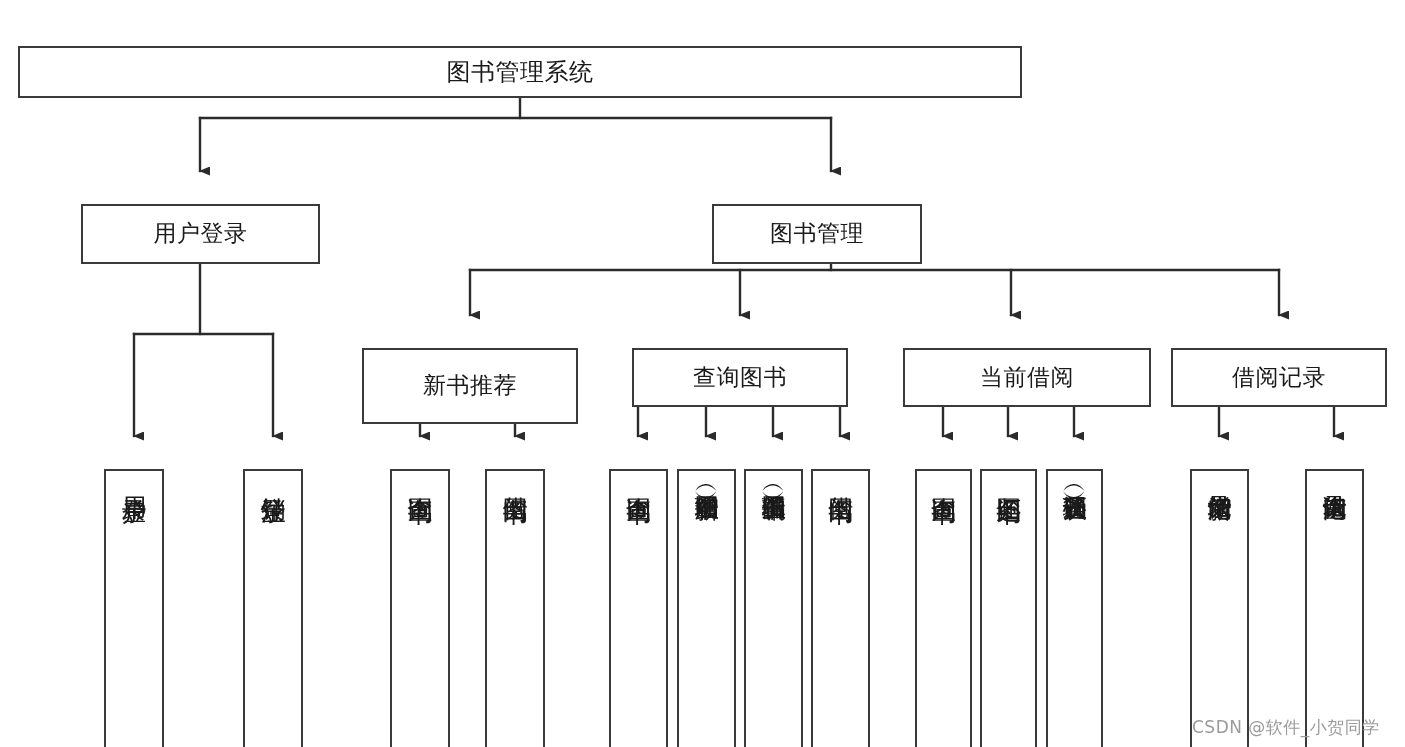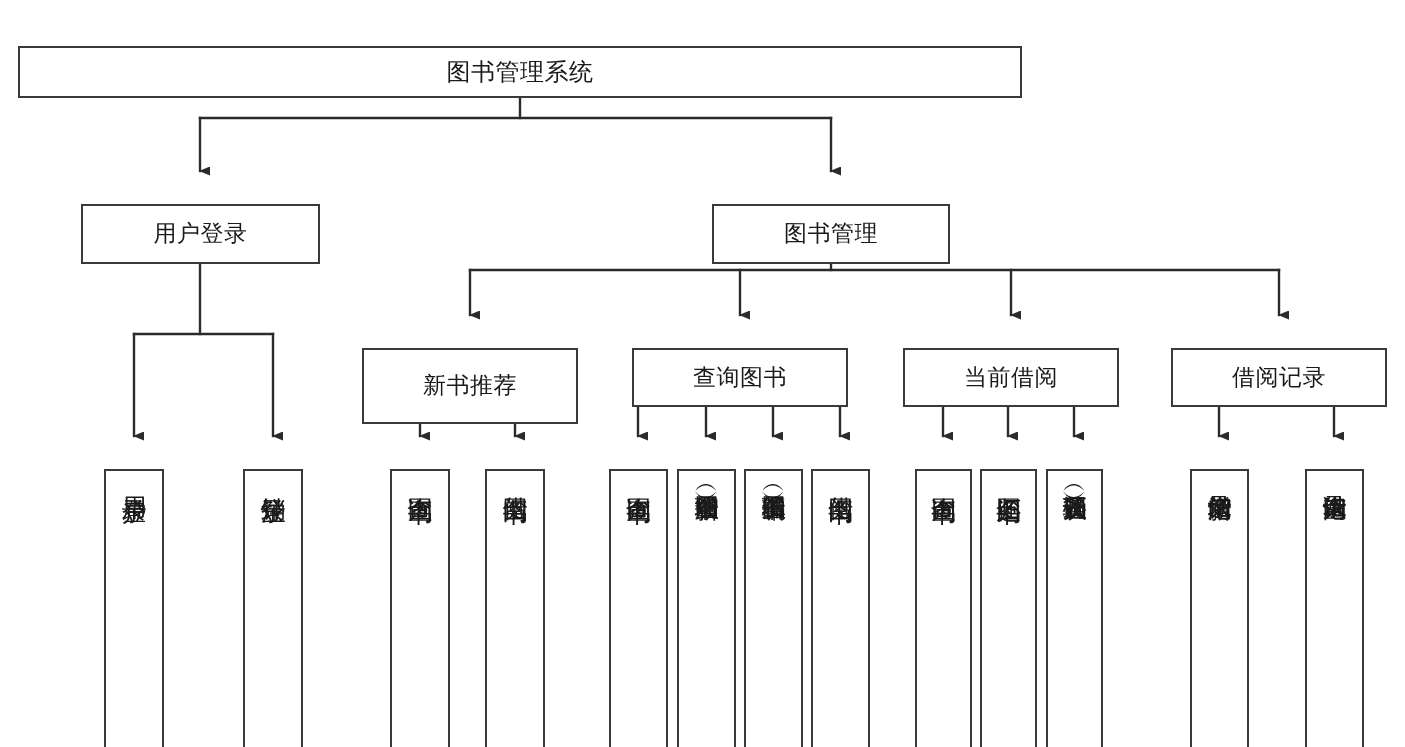--- a/index.html
+++ b/index.html
@@ -132,30 +132,30 @@
       </g>
   </svg>
 
   <div id="node-layer">
       <div class="node horizontal root" style="left: 18px; top: 14px; width: 1004px; height: 52px;">
         <span class="node-label">图书管理系统</span>
       </div>
       <div class="node horizontal" style="left: 81px; top: 172px; width: 239px; height: 60px;">
         <span class="node-label">用户登录</span>
       </div>
-      <div class="node horizontal" style="left: 712px; top: 172px; width: 238px; height: 60px;">
+      <div class="node horizontal" style="left: 712px; top: 172px; width: 210px; height: 60px;">
         <span class="node-label">图书管理</span>
       </div>
       <div class="node horizontal" style="left: 362px; top: 316px; width: 216px; height: 76px;">
         <span class="node-label">新书推荐</span>
       </div>
       <div class="node horizontal" style="left: 632px; top: 316px; width: 216px; height: 59px;">
         <span class="node-label">查询图书</span>
       </div>
-      <div class="node horizontal" style="left: 903px; top: 316px; width: 216px; height: 59px;">
+      <div class="node horizontal" style="left: 903px; top: 316px; width: 248px; height: 59px;">
         <span class="node-label">当前借阅</span>
       </div>
       <div class="node horizontal" style="left: 1171px; top: 316px; width: 216px; height: 59px;">
         <span class="node-label">借阅记录</span>
       </div>
       <div class="node vertical" style="left: 104px; top: 437px; width: 60px; height: 296px;">
         <span class="node-label">用户登录</span>
       </div>
       <div class="node vertical" style="left: 243px; top: 437px; width: 60px; height: 296px;">
         <span class="node-label">注销登录</span>
@@ -188,14 +188,15 @@
         <span class="node-label">确认归还（管理员）</span>
       </div>
       <div class="node vertical compact" style="left: 1190px; top: 437px; width: 59px; height: 296px;">
         <span class="node-label">新增借阅记录</span>
       </div>
       <div class="node vertical compact" style="left: 1305px; top: 437px; width: 59px; height: 296px;">
         <span class="node-label">查询借阅记录</span>
       </div>
     </div>
 
+  <div class="watermark" style="left: 1192px; top: 716px;">CSDN @软件_小贺同学</div>
 
 </div>
 
 </body></html>

